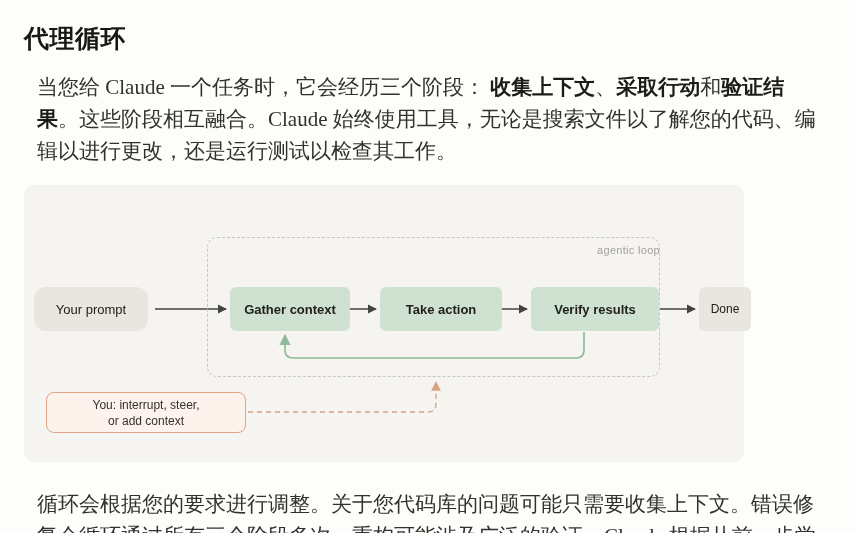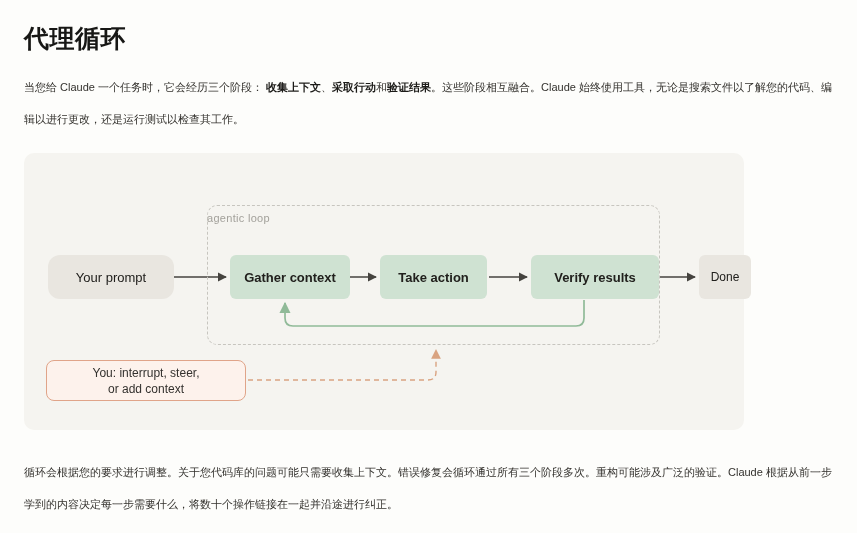--- a/index.html
+++ b/index.html
@@ -21,55 +21,55 @@
     font-family:"Liberation Sans","DejaVu Sans",sans-serif;
     color:#34322e;
   }
   .page{padding:12px 20px 0 24px;}
   .page-title{
     font-family:"Liberation Serif","DejaVu Serif",serif;
     font-size:25px;font-weight:700;color:#171715;
     margin:10px 0 16px 0;letter-spacing:0.5px;
   }
   .body-text{
-    font-size:11px;line-height:32px;color:#33312d;
-    margin:0;max-width:818px;
+    font-size:21px;line-height:32px;color:#33312d;
+    margin:13px;max-width:818px;font-family:Liberation Serif, serif;
   }
   .body-text strong{font-weight:700;color:#1c1b18;}
   .intro{margin-bottom:4px;}
   .outro{margin-top:26px;}
 
   
   .diagram{
     position:relative;margin-top:18px;
     width:720px;height:277px;
     background:var(--diagram-bg);
     border-radius:10px;
   }
   .dashed-rect{
     position:absolute;left:183px;top:52px;width:453px;height:140px;
     border:1px dashed var(--dashed-border);
     border-radius:10px;
   }
   .loop-label{
     position:absolute;left:183px;top:59px;width:453px;
-    text-align:left;font-size:11px;color:#a3a19b;
+    text-align:right;font-size:11px;color:#a3a19b;
     letter-spacing:0.3px;
   }
   .node{
     position:absolute;top:102px;height:44px;
     display:flex;align-items:center;justify-content:center;
     border-radius:6px;font-size:13px;color:#21201d;
     padding:0 6px;text-align:center;
   }
   .node.gray{background:var(--node-gray);}
   .node.green{background:var(--node-green);font-weight:700;}
-  .node-prompt{left:24px;width:126px;border-radius:12px;}
+  .node-prompt{left:10px;width:114px;border-radius:12px;}
   .node-gather{left:206px;width:120px;}
-  .node-action{left:356px;width:107px;}
+  .node-action{left:356px;width:122px;}
   .node-verify{left:507px;width:128px;}
   .node-done{left:675px;width:52px;font-size:12px;}
   .arrows-svg{position:absolute;left:0;top:0;width:720px;height:277px;pointer-events:none;}
   .arrow-line{stroke:var(--arrow);stroke-width:1.4;fill:none;}
   .loop-line{stroke:var(--loop-green);stroke-width:1.7;fill:none;}
   .interrupt-line{stroke:var(--interrupt-arrow);stroke-width:1.4;fill:none;stroke-dasharray:5 4;}
   .mk-dark{fill:var(--arrow);}
   .mk-green{fill:var(--loop-green);}
   .mk-orange{fill:var(--interrupt-arrow);}
   .interrupt-box{

